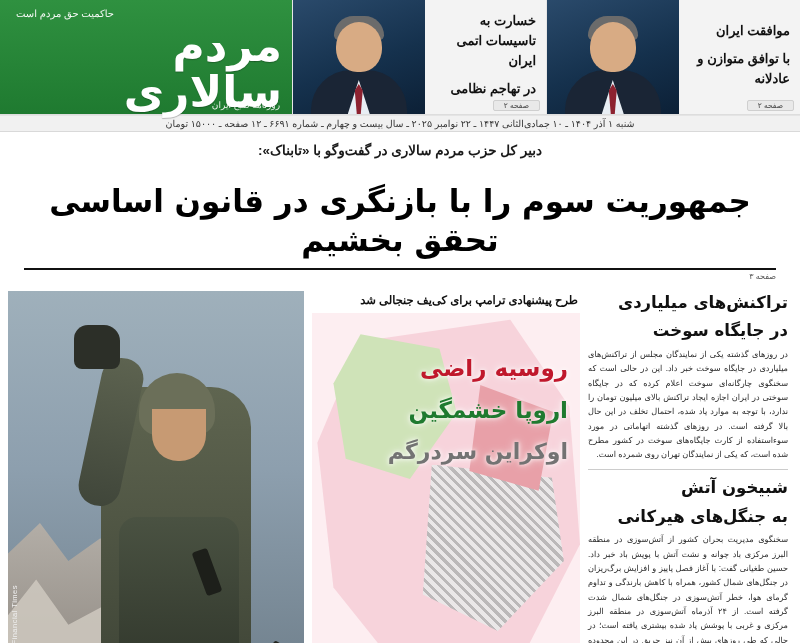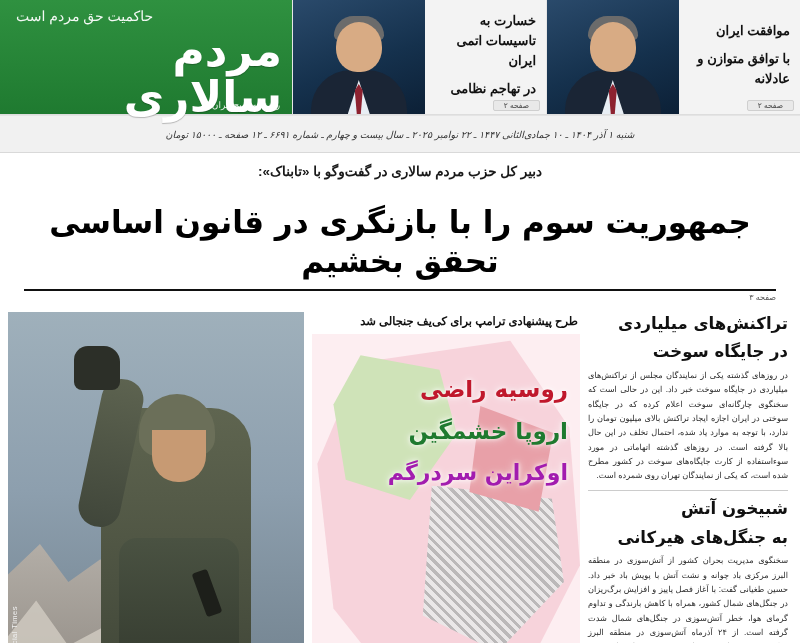--- a/index.html
+++ b/index.html
@@ -25,21 +25,21 @@
   }
   .logo-block {
     flex: 0 0 292px;
     background: #2b8a3e;
     background: linear-gradient(180deg,#2f9140 0%, #1f7a30 100%);
     color: #fff;
     position: relative;
     padding: 6px 10px 0 10px;
   }
   .logo-slogan {
-    font-size: 14px;
+    font-size: 10px;
     text-align: left;
     padding-left: 6px;
     padding-top: 2px;
     opacity: .95;
     letter-spacing: .5px;
   }
   .logo-title {
     font-family: "DejaVu Sans", sans-serif;
     font-size: 44px;
     font-weight: bold;
@@ -134,31 +134,30 @@
     font-size: 7.5px;
     color: #444;
     background: #e9e9e9;
     border: 1px solid #cfcfcf;
     border-radius: 2px;
     padding: 0 10px;
   }
 
   
   .datebar {
-    height: 38px;
+    height: 17px;
     background: #f1f1f1;
     border-bottom: 1px solid #d9d9d9;
     border-top: 1px solid #e4e4e4;
     display: flex;
     align-items: center;
     justify-content: center;
     font-size: 9.5px;
     color: #333;
     letter-spacing: .2px;
-    font-style: italic;
   }
 
   
   .lead {
     padding: 10px 14px 6px 14px;
     text-align: center;
   }
   .lead-kicker {
     font-size: 13.5px;
     font-weight: bold;
@@ -339,21 +338,21 @@
   .map-txt {
     position: absolute;
     right: 12px;
     text-align: right;
     font-family: "DejaVu Sans", sans-serif;
     font-weight: bold;
     text-shadow: 0 0 4px rgba(255,255,255,.9), 0 0 10px rgba(255,255,255,.8);
   }
   .map-t1 { top: 42px; font-size: 23px; color: #c0182c; }
   .map-t2 { top: 84px; font-size: 23px; color: #1f7a2f; }
-  .map-t3 { top: 126px; font-size: 22px; color: #a21caf; }
+  .map-t3 { top: 126px; font-size: 22px; color: #737373; }
 
   
   .art { margin-bottom: 6px; }
   .art-title {
     font-family: "DejaVu Sans", sans-serif;
     font-size: 16.5px;
     font-weight: bold;
     color: #111;
     text-align: right;
     line-height: 1.5;

